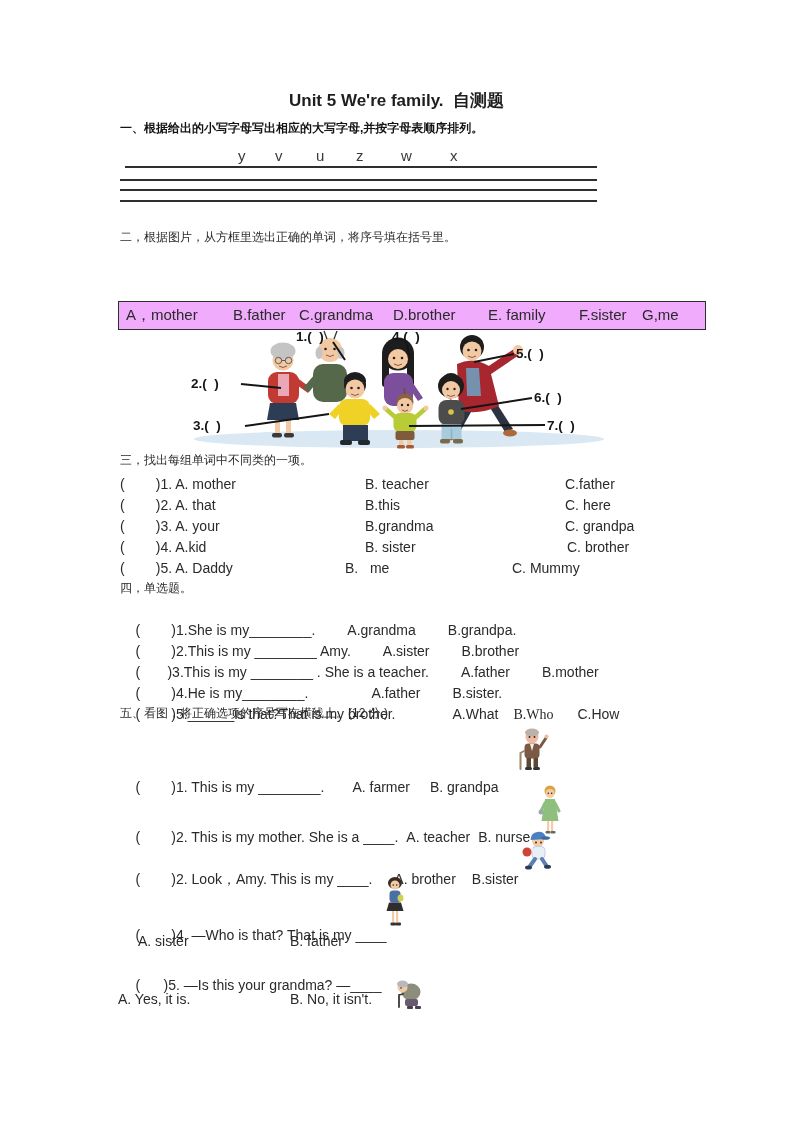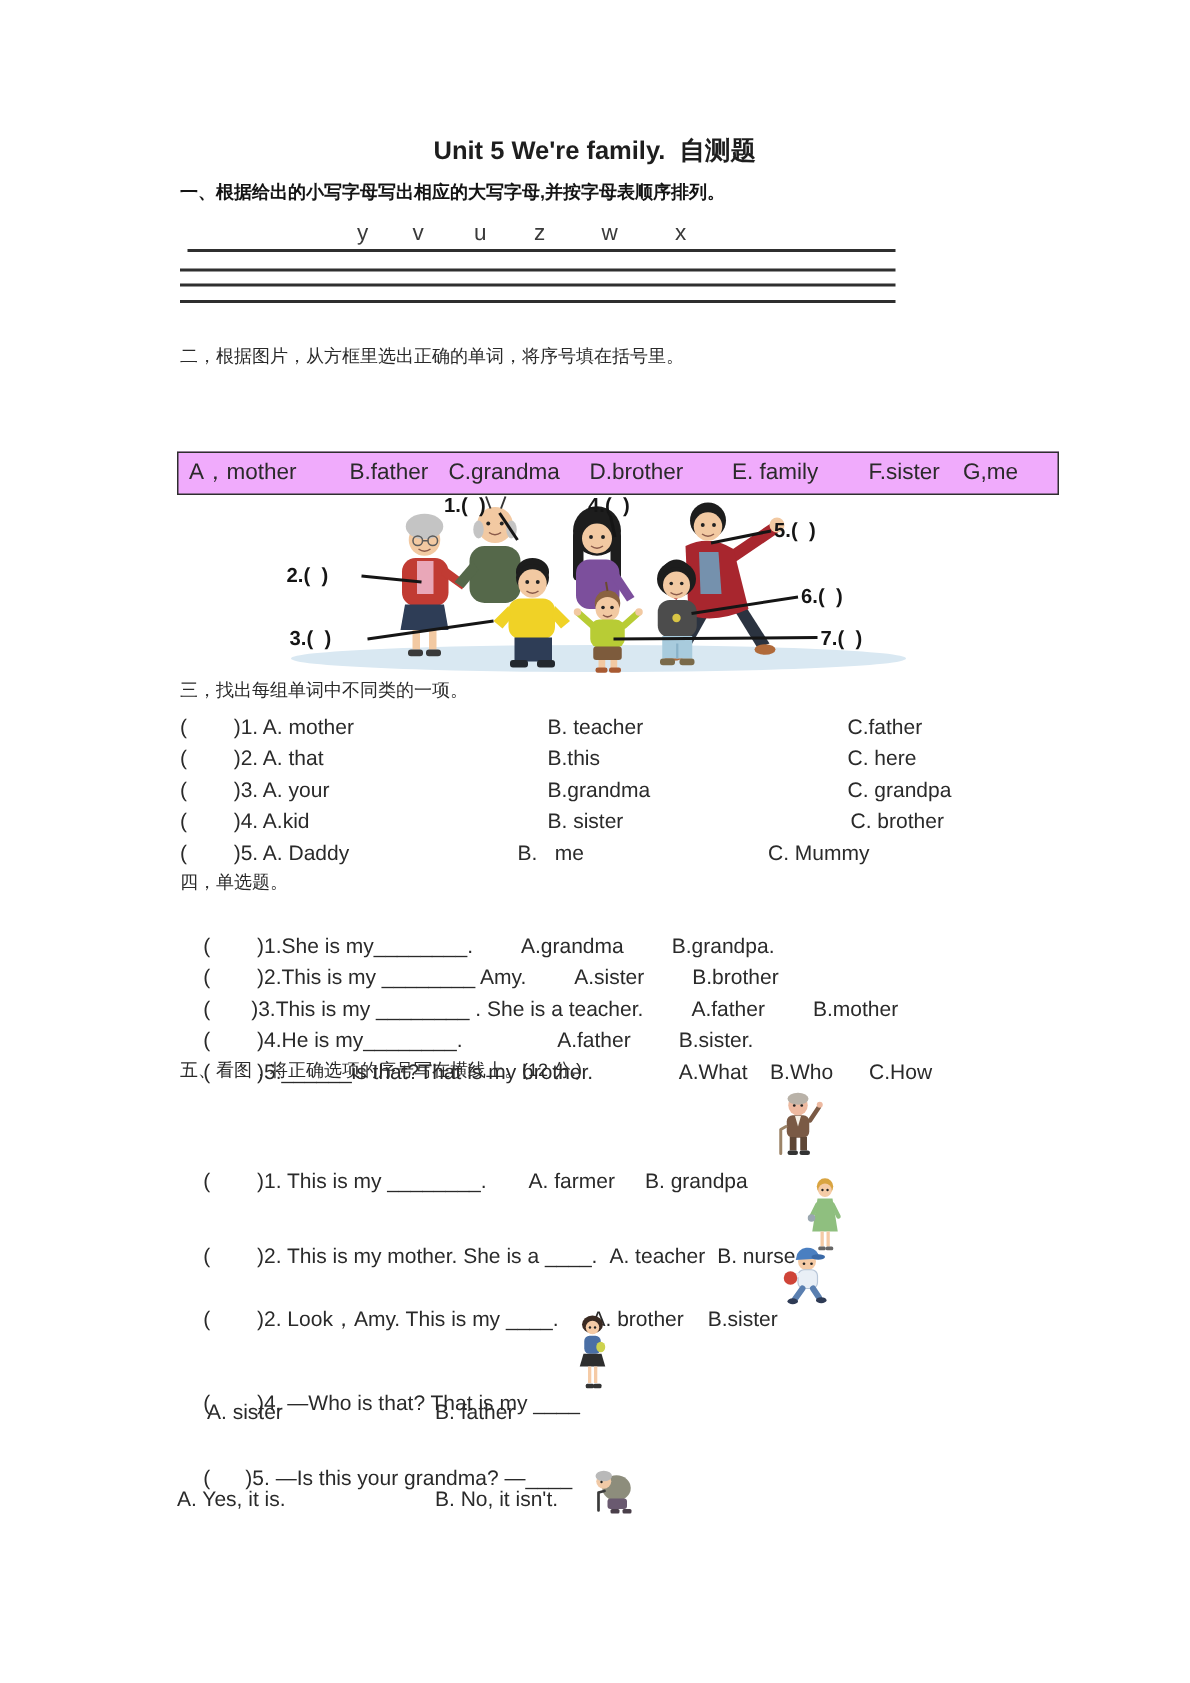--- a/index.html
+++ b/index.html
@@ -225,21 +225,21 @@
   <div class="row" style="top:620px;">
     <span>(        )2.This is my ________ Amy.</span><span class="opt">A.sister</span><span class="opt">B.brother</span>
   </div>
   <div class="row" style="top:641px;">
     <span>(       )3.This is my ________ . She is a teacher.</span><span class="opt">A.father</span><span class="opt">B.mother</span>
   </div>
   <div class="row" style="top:662px;">
     <span>(        )4.He is my________.        </span><span class="opt">A.father</span><span class="opt">B.sister.</span>
   </div>
   <div class="row" style="top:683px;">
-    <span>(        )5.______is that?That is my brother.</span><span class="opt-sm opt" style="margin-left:14px;padding-left:43px;">A.What</span><span class="opt" style="margin-left:15px;">B.Who</span><span class="opt" style="margin-left:24px;">C.How</span>
+    <span>(        )5.______is that?That is my brother.</span><span class="opt-sm opt" style="margin-left:14px;padding-left:43px;">A.What</span><span class="opt" style="margin-left:15px;font-family:Liberation Serif, serif;">B.Who</span><span class="opt" style="margin-left:24px;">C.How</span>
   </div>
 
   <div class="abs head" style="top:705px;">五、看图，将正确选项的序号写在横线上。(12 分.)</div>
 
   <div class="row" style="top:756px;">
     <span>(        )1. This is my ________.</span><span class="opt" style="margin-left:28px;">A. farmer</span><span class="opt-md opt" style="margin-left:20px;">B. grandpa</span>
   </div>
 
   <div class="row" style="top:806px;">
     <span>(        )2. This is my mother. She is a ____.</span><span class="opt" style="margin-left:8px;">A. teacher</span><span class="opt" style="margin-left:8px;">B. nurse</span>

